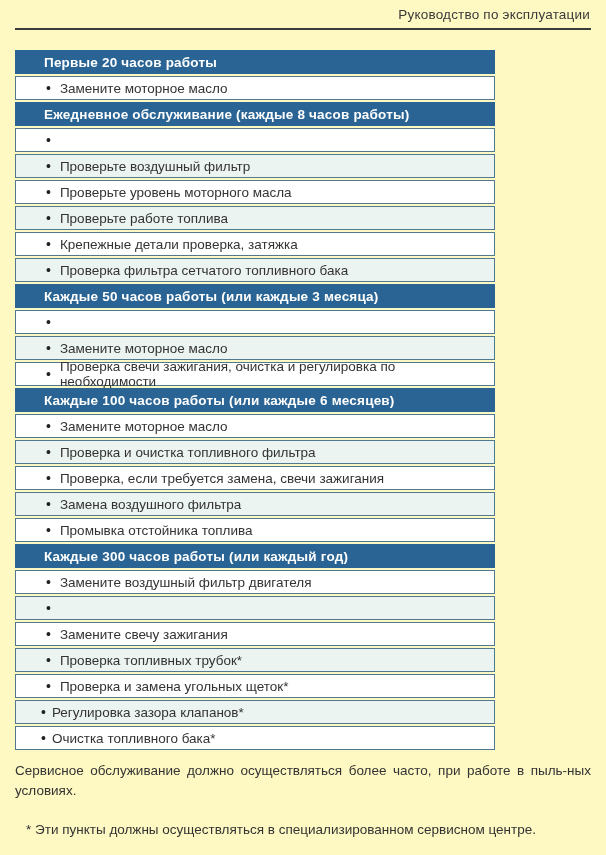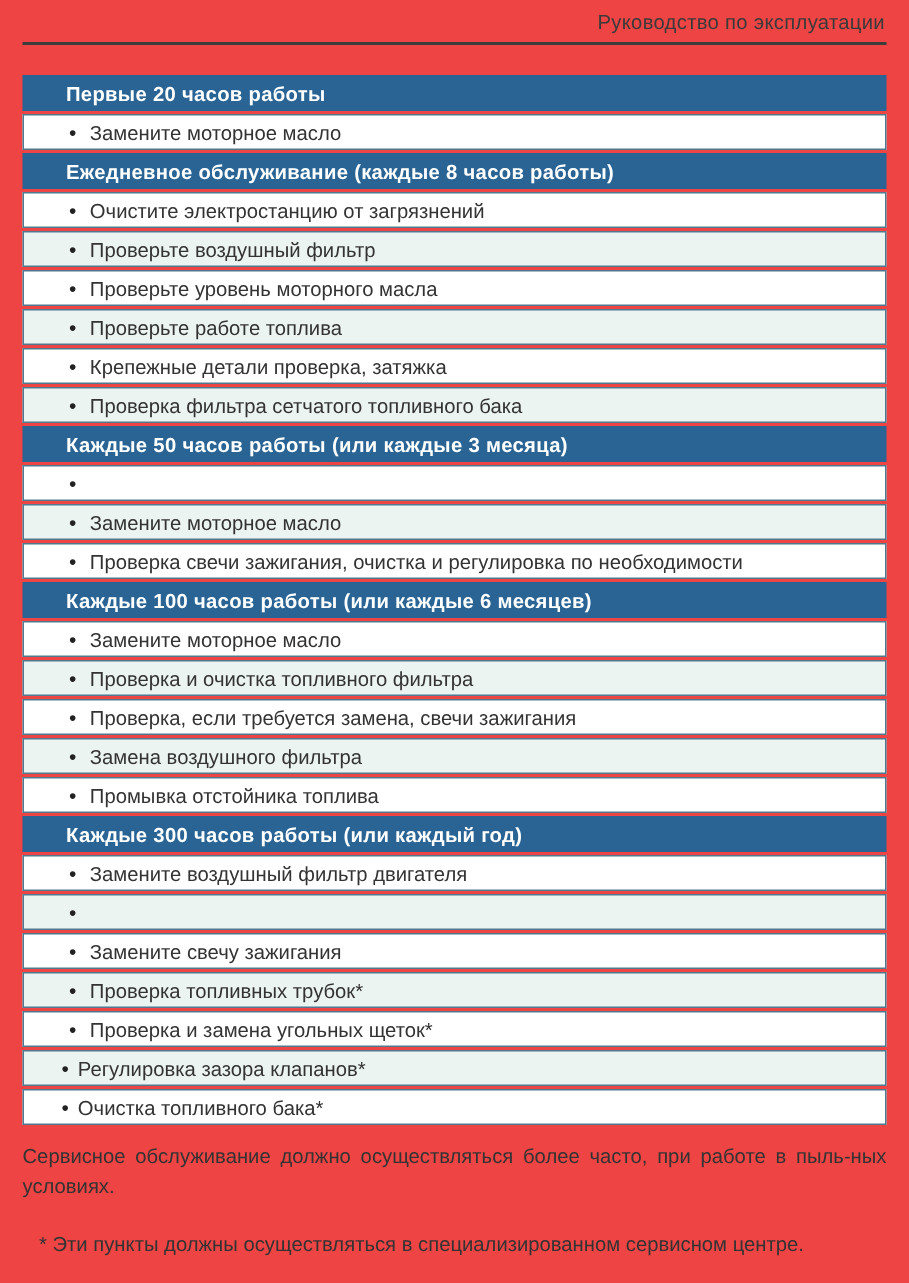--- a/index.html
+++ b/index.html
@@ -4,21 +4,21 @@
 <style>
   html, body {
     margin: 0;
     padding: 0;
     background: #ffffff;
   }
   .page {
     position: relative;
     width: 606px;
     height: 855px;
-    background: #ef4444;
+    background: #fef9c3;
     font-family: "Liberation Sans", sans-serif;
     color: #333333;
     overflow: hidden;
   }
   .running-head {
     position: absolute;
     top: 7px;
     right: 16px;
     font-size: 13.5px;
     color: #3a3a3a;
@@ -29,21 +29,21 @@
     top: 28px;
     left: 15px;
     width: 576px;
     height: 0;
     border-top: 2px solid #3c3c3c;
   }
   .maint-table {
     position: absolute;
     top: 50px;
     left: 15px;
-    width: 576px;
+    width: 480px;
     display: flex;
     flex-direction: column;
     gap: 2px;
   }
   .section-header {
     box-sizing: border-box;
     height: 24px;
     background: var(--header-bg, #2a6494);
     color: #ffffff;
     font-weight: bold;
@@ -115,21 +115,20 @@
 
   <div class="maint-table" id="maint-table">
       <div class="section-header">Первые 20 часов работы</div>
       <div class="task-row">
         <span class="bullet">•</span>
         <span class="task-label">Замените моторное масло</span>
       </div>
       <div class="section-header">Ежедневное обслуживание (каждые 8 часов работы)</div>
       <div class="task-row">
         <span class="bullet">•</span>
-        <span class="task-label">Очистите электростанцию от загрязнений</span>
       </div>
       <div class="task-row alt">
         <span class="bullet">•</span>
         <span class="task-label">Проверьте воздушный фильтр</span>
       </div>
       <div class="task-row">
         <span class="bullet">•</span>
         <span class="task-label">Проверьте уровень моторного масла</span>
       </div>
       <div class="task-row alt">

